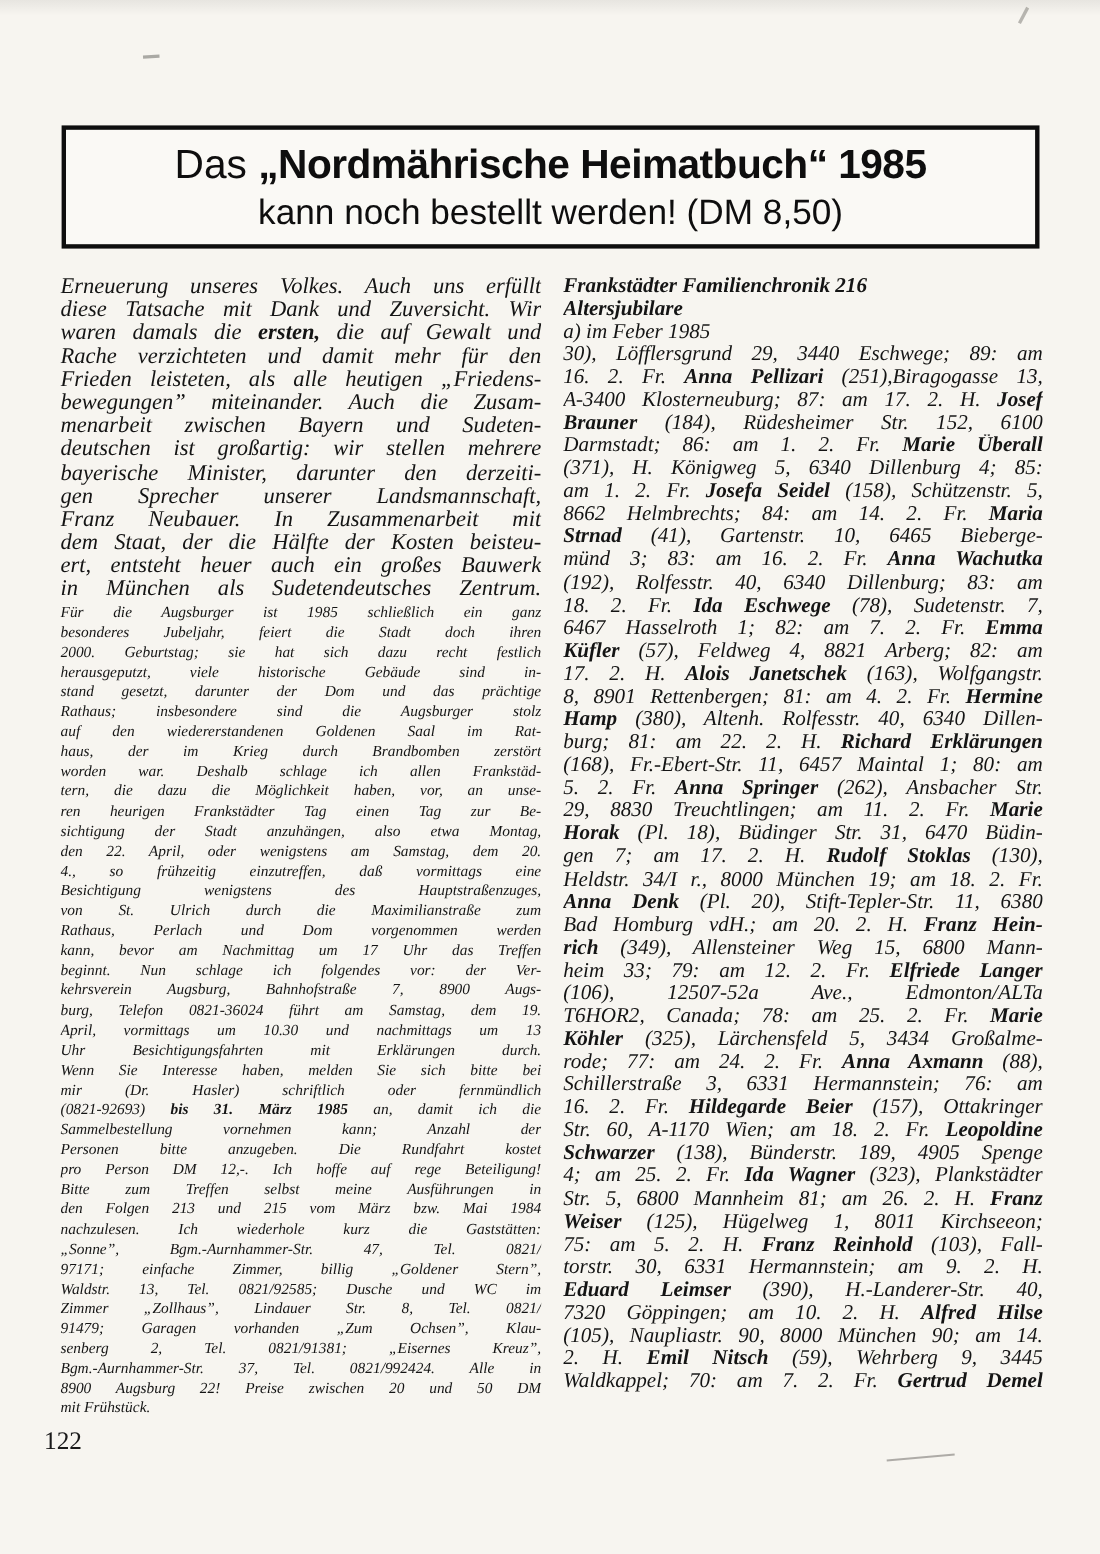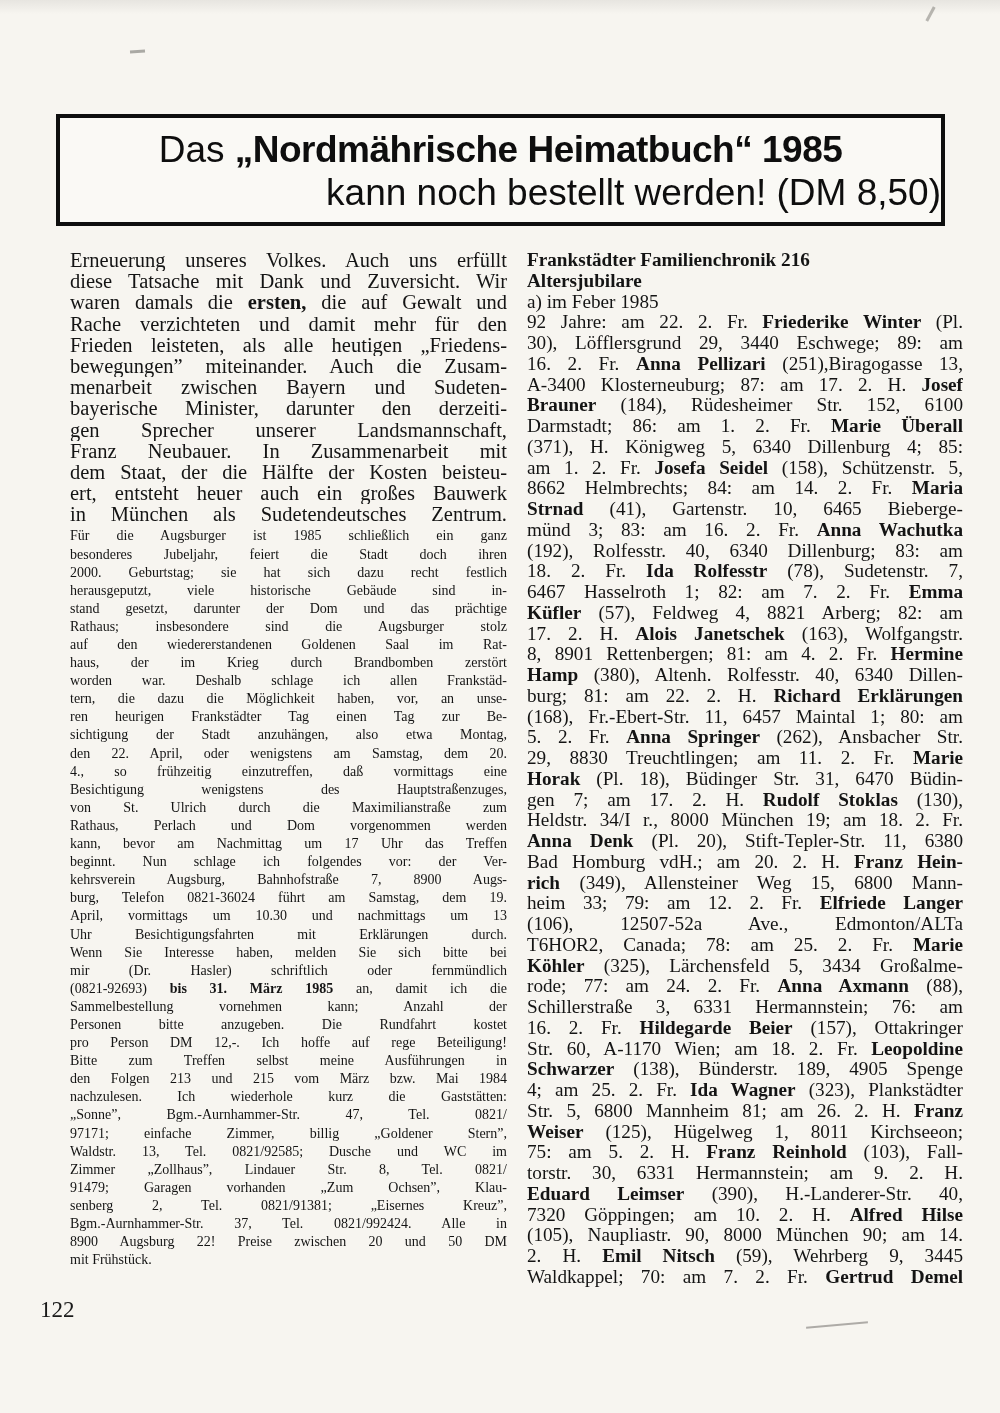--- a/index.html
+++ b/index.html
@@ -28,29 +28,30 @@
     width: 889px; height: 112px;
     box-sizing: border-box;
     border: 4px solid #0e0e0e;
     background: #faf9f5;
     text-align: center;
     font-family: "Liberation Sans", sans-serif;
     color: #0e0e0e;
   }
   .banner-line1 { margin-top: 9px; font-size: 37px; line-height: 45px; }
   .banner-line1 .b { font-weight: 700; letter-spacing: -0.5px; }
-  .banner-line2 { font-size: 37px; line-height: 42px; text-align: right; }
+  .banner-line2 { font-size: 32px; line-height: 42px; }
 
   
   .columns {
     position: absolute;
-    left: 70px; top: 250px;
+    left: 55px; top: 250px;
     width: 901px;
     display: flex;
     gap: 20px;
+    font-style: italic;
   }
   .col { box-sizing: border-box; }
   .col-left  { width: 437px; }
   .col-right { width: 436px; }
 
   .para .line {
     text-align: justify;
     text-align-last: justify;
     overflow: hidden;
   }
@@ -104,20 +105,21 @@
   <div class="columns">
     <div class="col col-left">
       <div class="para p1">
           <div class="line"><span>Erneuerung unseres Volkes. Auch uns erfüllt</span></div>
           <div class="line"><span>diese Tatsache mit Dank und Zuversicht. Wir</span></div>
           <div class="line"><span>waren damals die </span><span class="b">ersten,</span><span> die auf Gewalt und</span></div>
           <div class="line"><span>Rache verzichteten und damit mehr für den</span></div>
           <div class="line"><span>Frieden leisteten, als alle heutigen „Friedens-</span></div>
           <div class="line"><span>bewegungen” miteinander. Auch die Zusam-</span></div>
           <div class="line"><span>menarbeit zwischen Bayern und Sudeten-</span></div>
+          <div class="line"><span>deutschen ist großartig: wir stellen mehrere</span></div>
           <div class="line"><span>bayerische Minister, darunter den derzeiti-</span></div>
           <div class="line"><span>gen Sprecher unserer Landsmannschaft,</span></div>
           <div class="line"><span>Franz Neubauer. In Zusammenarbeit mit</span></div>
           <div class="line"><span>dem Staat, der die Hälfte der Kosten beisteu-</span></div>
           <div class="line"><span>ert, entsteht heuer auch ein großes Bauwerk</span></div>
           <div class="line"><span>in München als Sudetendeutsches Zentrum.</span></div>
         </div>
       <div class="para p2">
           <div class="line"><span>Für die Augsburger ist 1985 schließlich ein ganz</span></div>
           <div class="line"><span>besonderes Jubeljahr, feiert die Stadt doch ihren</span></div>
@@ -160,33 +162,32 @@
           <div class="line"><span>Bgm.-Aurnhammer-Str. 37, Tel. 0821/992424. Alle in</span></div>
           <div class="line"><span>8900 Augsburg 22! Preise zwischen 20 und 50 DM</span></div>
           <div class="line left"><span>mit Frühstück.</span></div>
         </div>
     </div>
     <div class="col col-right">
       <div class="para rc">
           <div class="line left"><span class="b">Frankstädter Familienchronik 216</span></div>
           <div class="line left"><span class="b">Altersjubilare</span></div>
           <div class="line left"><span>a) im Feber 1985</span></div>
-          <div class="line"><span>92 Jahre: am 22. 2. Fr. </span><span class="b">Friederike Winter</span><span> (Pl.</span></div>
           <div class="line"><span>30), Löfflersgrund 29, 3440 Eschwege; 89: am</span></div>
           <div class="line"><span>16. 2. Fr. </span><span class="b">Anna Pellizari</span><span> (251),Biragogasse 13,</span></div>
           <div class="line"><span>A-3400 Klosterneuburg; 87: am 17. 2. H. </span><span class="b">Josef</span></div>
           <div class="line"><span class="b">Brauner</span><span> (184), Rüdesheimer Str. 152, 6100</span></div>
           <div class="line"><span>Darmstadt; 86: am 1. 2. Fr. </span><span class="b">Marie Überall</span></div>
           <div class="line"><span>(371), H. Königweg 5, 6340 Dillenburg 4; 85:</span></div>
           <div class="line"><span>am 1. 2. Fr. </span><span class="b">Josefa Seidel</span><span> (158), Schützenstr. 5,</span></div>
           <div class="line"><span>8662 Helmbrechts; 84: am 14. 2. Fr. </span><span class="b">Maria</span></div>
           <div class="line"><span class="b">Strnad</span><span> (41), Gartenstr. 10, 6465 Bieberge-</span></div>
           <div class="line"><span>münd 3; 83: am 16. 2. Fr. </span><span class="b">Anna Wachutka</span></div>
           <div class="line"><span>(192), Rolfesstr. 40, 6340 Dillenburg; 83: am</span></div>
-          <div class="line"><span>18. 2. Fr. </span><span class="b">Ida Rolfesstr</span><span> (78), Sudetenstr. 7,</span></div>
+          <div class="line"><span>18. 2. Fr. </span><span class="b">Ida Eschwege</span><span> (78), Sudetenstr. 7,</span></div>
           <div class="line"><span>6467 Hasselroth 1; 82: am 7. 2. Fr. </span><span class="b">Emma</span></div>
           <div class="line"><span class="b">Küfler</span><span> (57), Feldweg 4, 8821 Arberg; 82: am</span></div>
           <div class="line"><span>17. 2. H. </span><span class="b">Alois Janetschek</span><span> (163), Wolfgangstr.</span></div>
           <div class="line"><span>8, 8901 Rettenbergen; 81: am 4. 2. Fr. </span><span class="b">Hermine</span></div>
           <div class="line"><span class="b">Hamp</span><span> (380), Altenh. Rolfesstr. 40, 6340 Dillen-</span></div>
           <div class="line"><span>burg; 81: am 22. 2. H. </span><span class="b">Richard Erklärungen</span></div>
           <div class="line"><span>(168), Fr.-Ebert-Str. 11, 6457 Maintal 1; 80: am</span></div>
           <div class="line"><span>5. 2. Fr. </span><span class="b">Anna Springer</span><span> (262), Ansbacher Str.</span></div>
           <div class="line"><span>29, 8830 Treuchtlingen; am 11. 2. Fr. </span><span class="b">Marie</span></div>
           <div class="line"><span class="b">Horak</span><span> (Pl. 18), Büdinger Str. 31, 6470 Büdin-</span></div>

